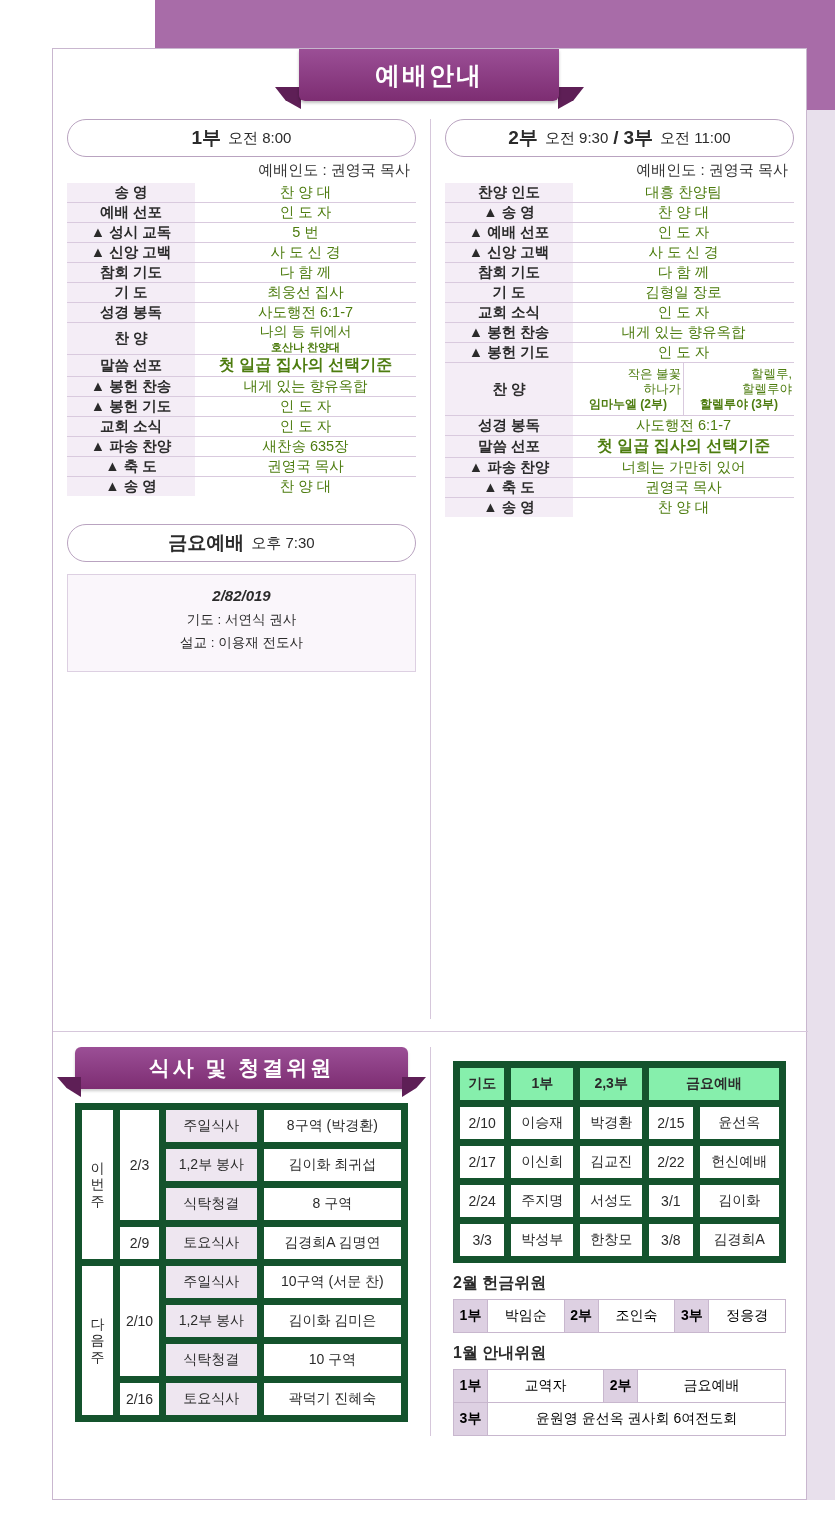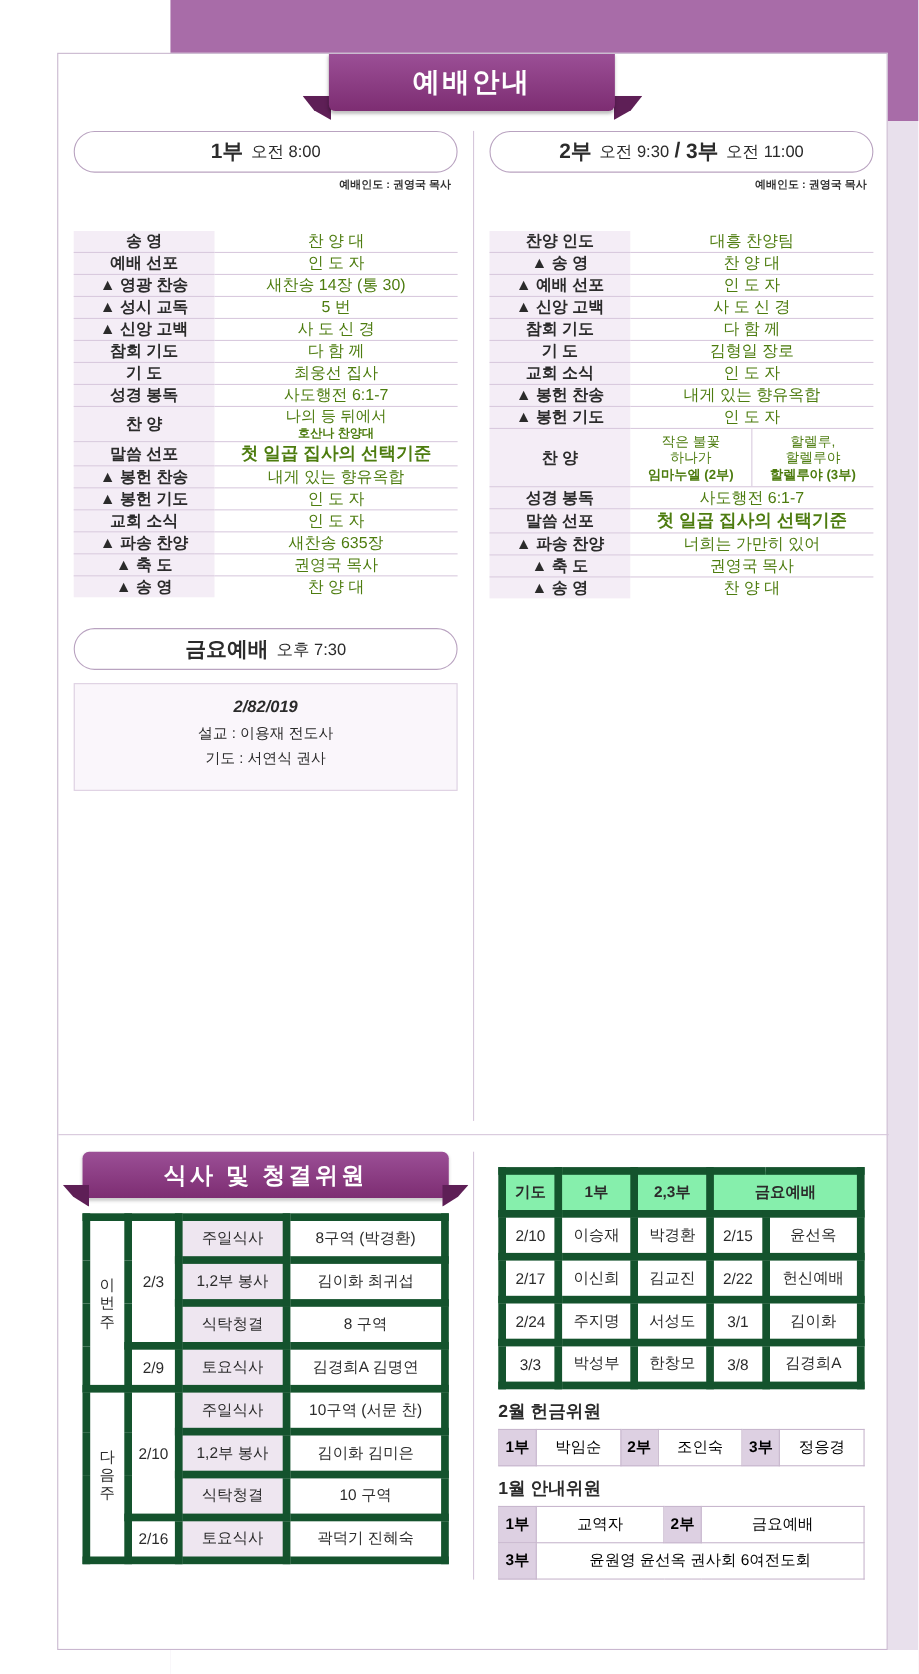--- a/index.html
+++ b/index.html
@@ -41,45 +41,45 @@
   
   .pill {
     border:1px solid #b9a3c0; border-radius:22px; height:38px;
     display:flex; align-items:center; justify-content:center;
     background:#fff;
   }
   .pill .big { font-size:19px; font-weight:bold; color:#2b2b2b; }
   .pill .small { font-size:15px; color:#2b2b2b; margin-left:7px; }
 
   .leader {
-    text-align:right; font-size:10px; font-weight:bold; color:#333;
+    text-align:right; font-size:15px; font-weight:normal; color:#333;
     padding:4px 6px 3px 0;
   }
 
   
-  table.order { border-collapse:collapse; width:100%;margin-top:32px; }
+  table.order { border-collapse:collapse; width:100%; }
   table.order td { border-bottom:1px solid #d9cade; padding:0; }
   table.order tr:last-child td { border-bottom:none; }
   td.lbl {
     width:128px; background:#f4edf6; text-align:center;
     font-size:14.5px; font-weight:bold; color:#2b2b2b;
     padding:8px 2px; white-space:nowrap;
   }
   td.val {
     text-align:center; font-size:14.5px; color:#4d7c0f; padding:8px 2px;
   }
   td.val.bold { font-weight:bold; font-size:16px; }
   .twoline { line-height:1.25; }
   .twoline .l1 { font-size:14px; }
   .twoline .l2 { font-size:11px; font-weight:bold; }
 
   .split { display:flex; }
   .split > div { flex:1; text-align:center; padding:4px 2px; line-height:1.2; }
   .split > div + div { border-left:1px solid #d9cade; }
-  .split .s1 { font-size:12.5px; }
+  .split .s1 { font-size:12.5px;text-align:right; }
   .split .s2 { font-size:12px; font-weight:bold; }
 
   
   .friday-box {
     border:1px solid #ddd0e2; background:#faf6fb; text-align:center;
     padding:12px 0 14px;
   }
   .friday-box .date { font-size:15px; font-weight:bold; color:#2b2b2b; margin-bottom:7px; font-style:italic;}
   .friday-box .row { font-size:13.5px; color:#2b2b2b; margin:5px 0; }
 
@@ -137,24 +137,20 @@
         <tbody>
             <tr>
               <td class="lbl">송      영</td>
               <td class="val">찬  양  대</td>
             </tr>
         <tr>
               <td class="lbl">예배 선포</td>
               <td class="val">인  도  자</td>
             </tr>
         <tr>
-              <td class="lbl">▲ 영광 찬송</td>
-              <td class="val">새찬송 14장 (통 30)</td>
-            </tr>
-        <tr>
               <td class="lbl">▲ 성시 교독</td>
               <td class="val">5 번</td>
             </tr>
         <tr>
               <td class="lbl">▲ 신앙 고백</td>
               <td class="val">사 도 신 경</td>
             </tr>
         <tr>
               <td class="lbl">참회 기도</td>
               <td class="val">다  함  께</td>
@@ -207,22 +203,22 @@
 
       <div style="height:28px;"></div>
 
       <div class="pill">
         <span class="big">금요예배</span>
         <span class="small">오후 7:30</span>
       </div>
       <div style="height:12px;"></div>
       <div class="friday-box">
         <div class="date">2/82/019</div>
+        <div class="row">기도 : 서연식 권사</div>
         <div class="row">설교 : 이용재 전도사</div>
-        <div class="row">기도 : 서연식 권사</div>
       </div>
     </div>
 
     <div style="width:1px; background:#d6c7db;"></div>
 
     <div style="width:377px; padding:0 14px 0 14px;">
       <div class="pill">
         <span class="big">2부</span>
         <span class="small">오전 9:30</span>
         <span class="big" style="margin:0 5px;">/</span>

